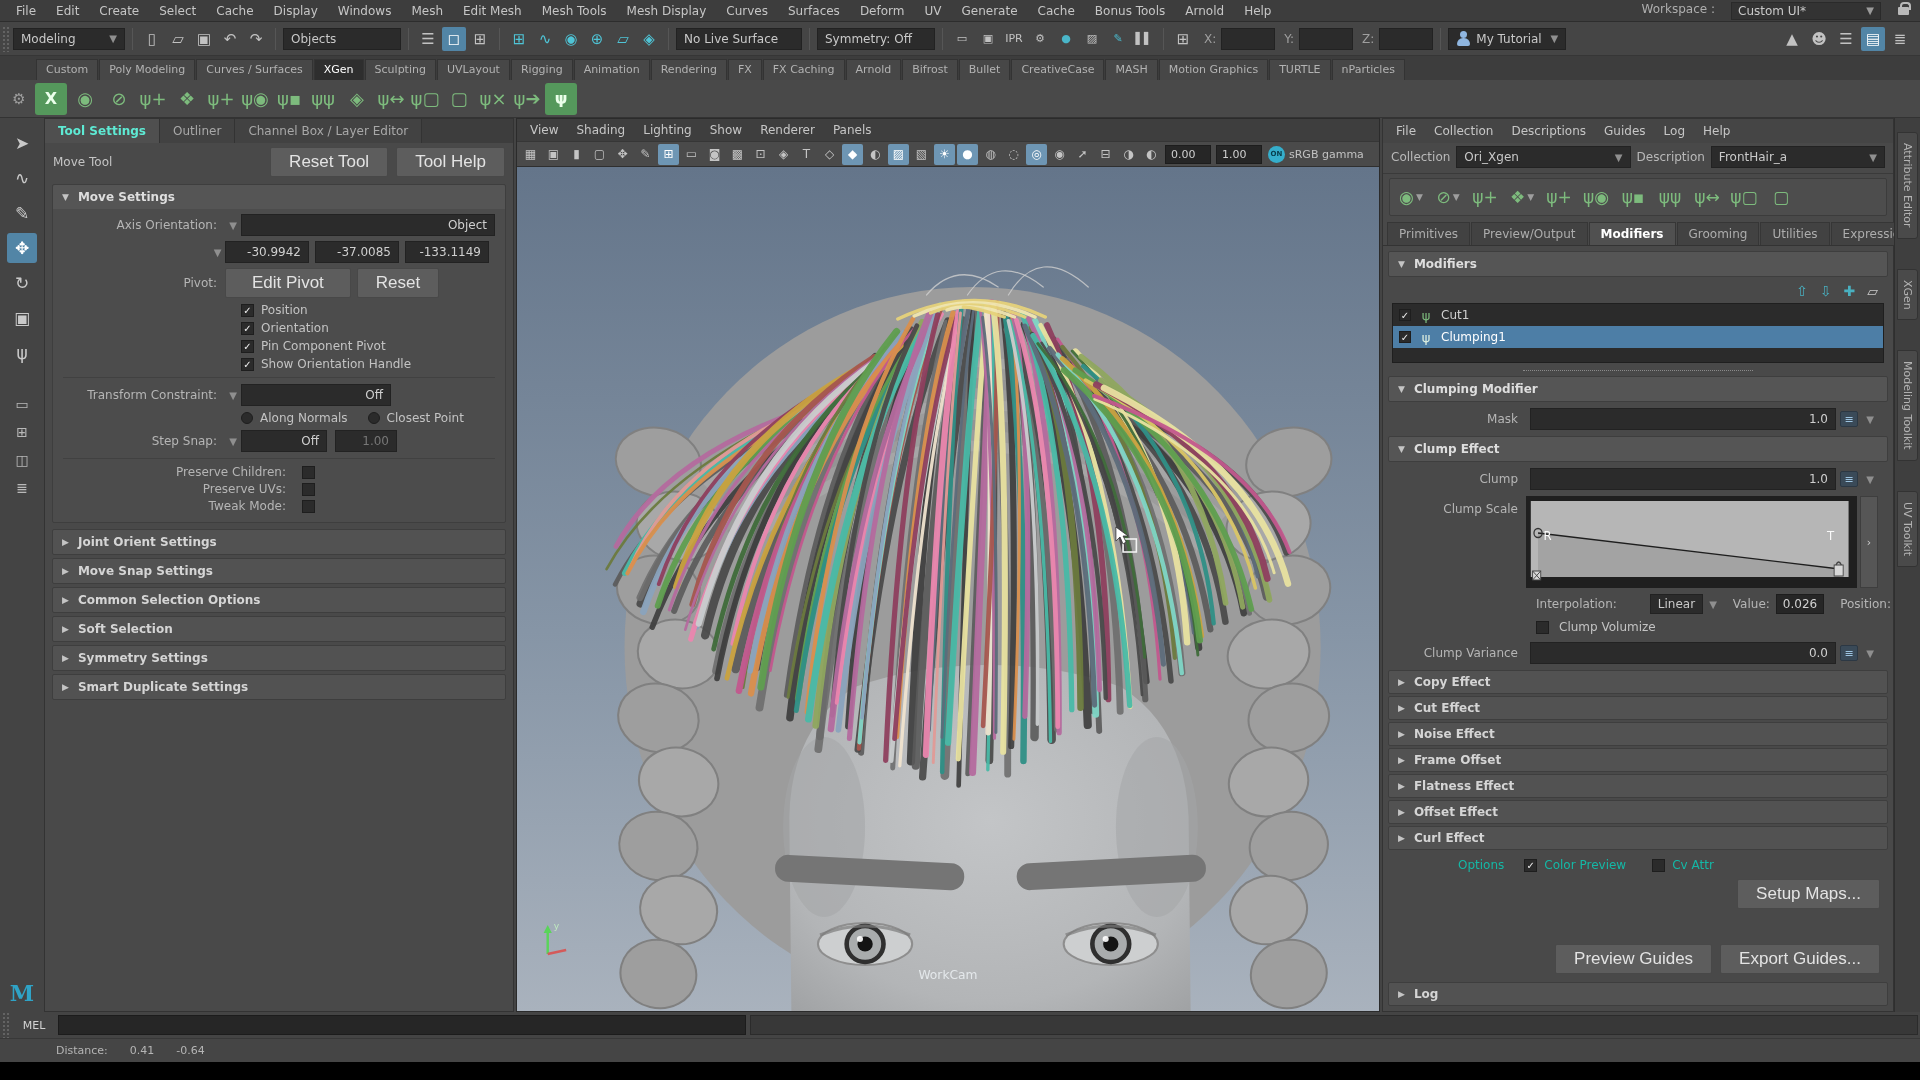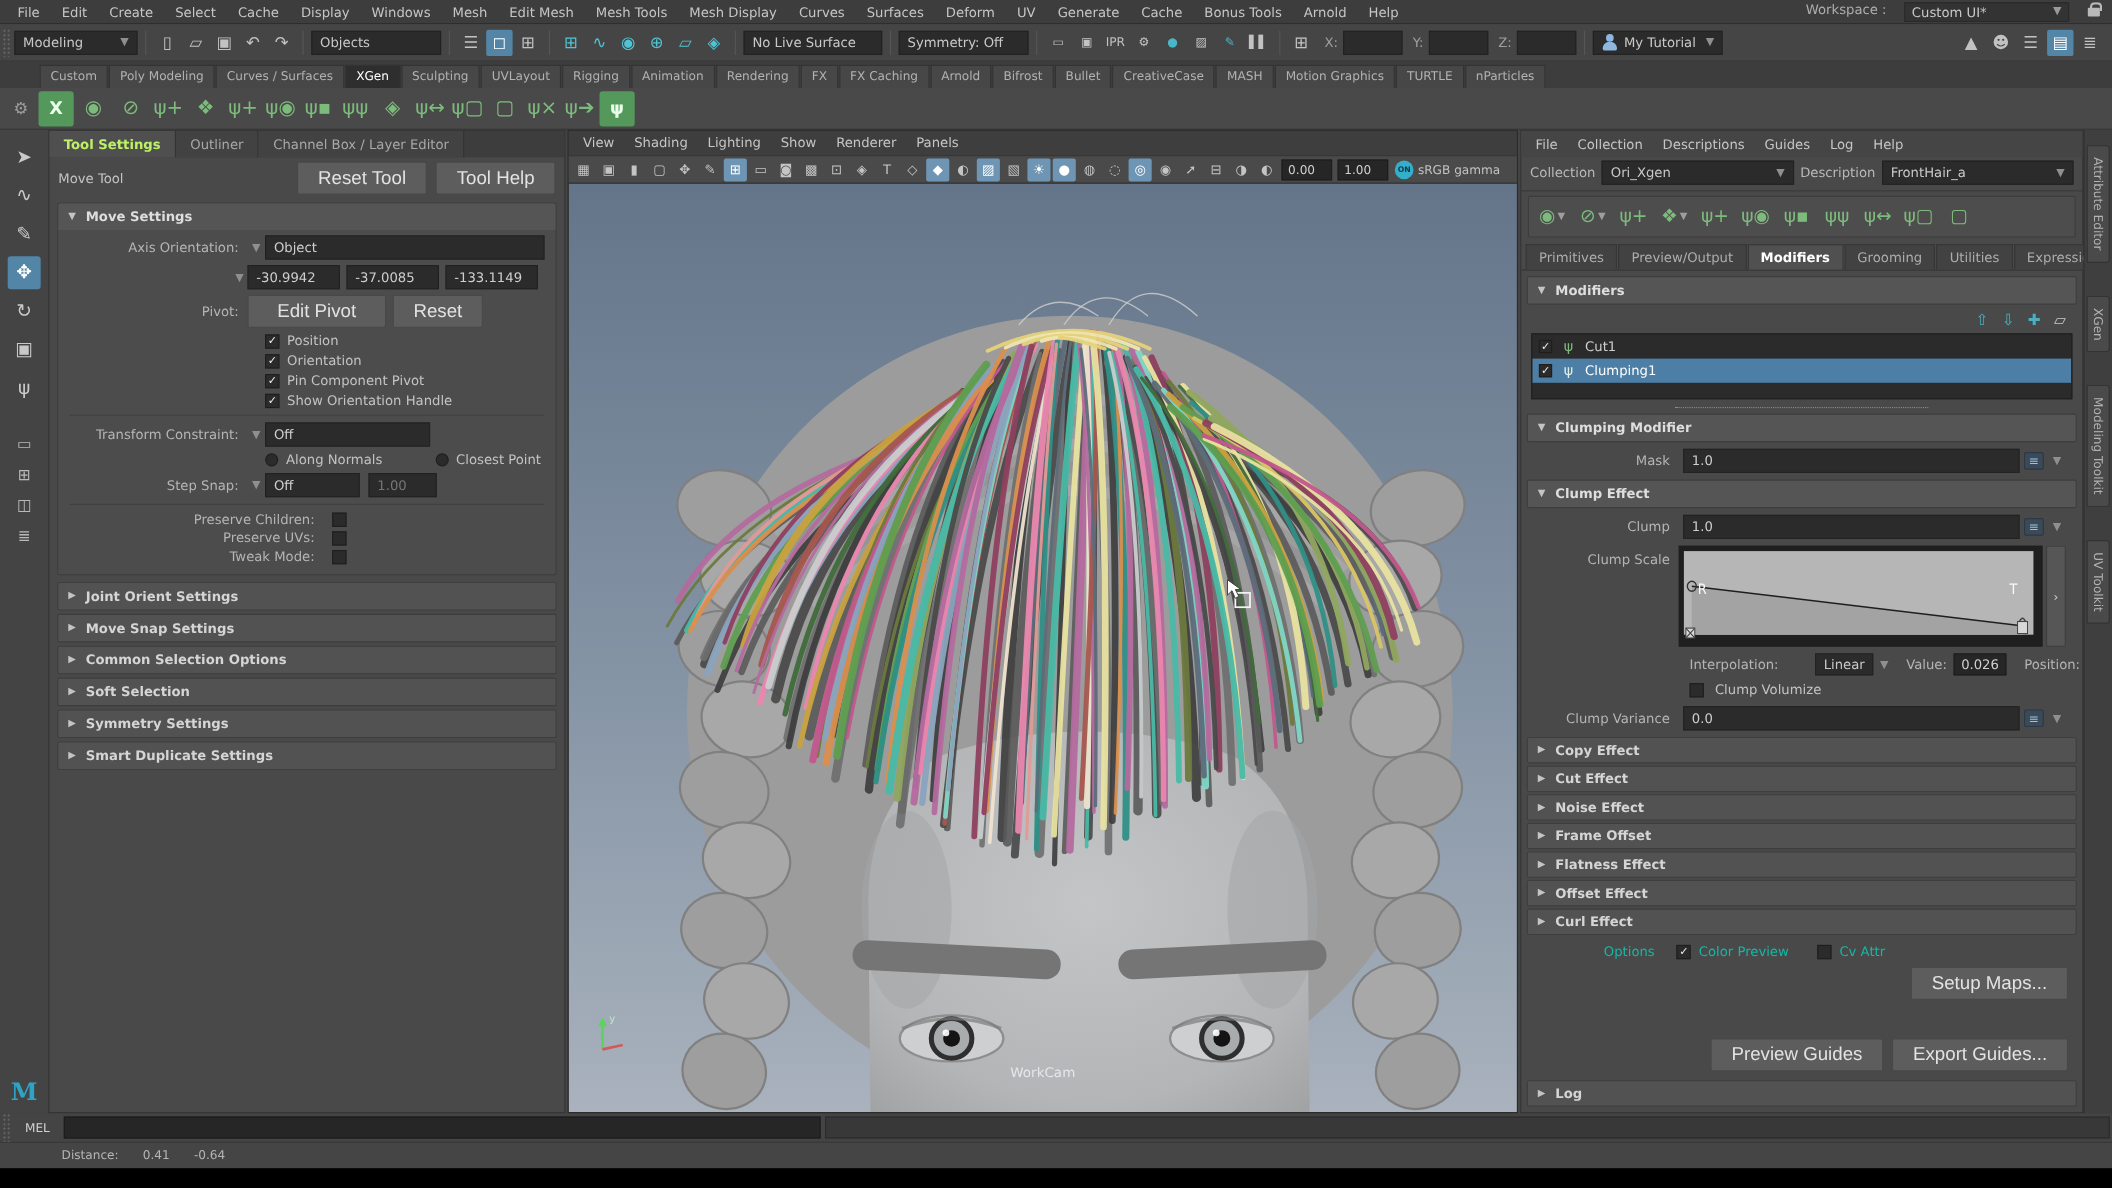--- a/index.html
+++ b/index.html
@@ -51,34 +51,34 @@
   .toolbox { width:44px; display:flex; flex-direction:column; align-items:center; gap:5px; padding-top:10px; background:#444; }
   .tool { width:30px; height:30px; display:flex; align-items:center; justify-content:center; font-size:17px; color:#c9c9c9; border-radius:3px; }
   .tool.active { background:#5285a6; color:#fff; }
   .tool.small { height:24px; font-size:14px; color:#b9b9b9; }
   .toolbox .spacer { height:14px; }
   .maya-logo { margin-top:auto; margin-bottom:6px; font-weight:bold; font-size:22px; color:#2fa3c6; font-family:"DejaVu Serif", serif; }
 
   .left-panel { width:470px; background:#494949; border:1px solid #333; display:flex; flex-direction:column; }
   .panel-tabs { display:flex; background:#3d3d3d; }
   .panel-tab { padding:5px 13px; font-size:12px; color:#a8a8a8; background:#424242; border-right:1px solid #333; white-space:nowrap; }
-  .panel-tab.active { background:#4f4f4f; color:#bef264; font-weight:bold; }
+  .panel-tab.active { background:#4f4f4f; color:#5eead4; font-weight:bold; }
   .tool-header { display:flex; align-items:center; padding:4px 8px; gap:8px; }
   .tool-title { color:#c4c4c4; }
   .btn { background:#5d5d5d; color:#e3e3e3; border:1px solid #484848; border-radius:2px; padding:4px 18px; font-size:17px; white-space:nowrap; }
   .tool-header .btn { margin-left:auto; }
   .tool-header .btn + .btn { margin-left:0; }
   .sect { margin:3px 7px; background:#4c4c4c; border:1px solid #3e3e3e; border-radius:2px; padding-bottom:6px; }
   .sect-head { background:#555; padding:5px 9px; display:flex; align-items:center; gap:9px; font-weight:bold; color:#dedede; border-radius:2px 2px 0 0; }
   .tri { font-size:9px; color:#c4c4c4; }
   .sect-collapsed { margin:3px 7px; background:#525252; border:1px solid #3e3e3e; border-radius:2px; padding:5px 9px; display:flex; align-items:center; gap:9px; font-weight:bold; color:#d5d5d5; }
   .frow { display:flex; align-items:center; margin:5px 10px 5px 0; }
   .flabel { width:172px; text-align:right; padding-right:8px; color:#b5b5b5; white-space:nowrap; }
   .dd-arr { color:#8f8f8f; font-size:10px; width:16px; text-align:center; }
-  .in-fld { background:#2b2b2b; border:1px solid #222; height:22px; display:flex; align-items:center; padding:0 7px; color:#cfcfcf; }
+  .in-fld { background:#2b2b2b; border:1px solid #222; height:22px; display:flex; align-items:center; padding:0 7px; color:#cfcfcf;justify-content:flex-end; }
   .in-fld.grow { flex:1; }
   .val { width:84px; margin-right:6px; }
   .checkbox { width:13px; height:13px; background:#2b2b2b; border:1px solid #1e1e1e; display:inline-flex; align-items:center; justify-content:center; color:#efefef; font-size:10px; flex:none; }
   .check-row { display:flex; align-items:center; gap:7px; margin:4px 0 4px 188px; color:#c3c3c3; }
   .check-row.checked .checkbox::after { content:"✓"; }
   .radio { width:12px; height:12px; border-radius:50%; background:#2b2b2b; border:1px solid #1e1e1e; position:relative; flex:none; }
   .radio-row { display:flex; align-items:center; gap:7px; color:#c3c3c3; }
   .hr { border-top:1px solid #414141; margin:6px 10px; }
   .lab-check { display:flex; align-items:center; justify-content:flex-end; gap:8px; margin:3px 0; }
   .lab-check .flabel { width:200px; }
@@ -388,21 +388,21 @@
           </label>
       </div>
       <div class="hr"></div>
       <div class="frow">
         <span class="flabel">Transform Constraint:</span>
         <span class="dd-arr">▼</span>
         <div class="in-fld" style="width:150px">
           <span>Off</span>
         </div>
       </div>
-      <div class="frow" style="margin-left:188px;gap:48px">
+      <div class="frow" style="margin-left:188px;gap:20px">
         <label class="radio-row selected">
             <span class="radio"></span>
             <span>Along Normals</span>
           </label>
           <label class="radio-row">
             <span class="radio"></span>
             <span>Closest Point</span>
           </label>
       </div>
       <div class="frow">

